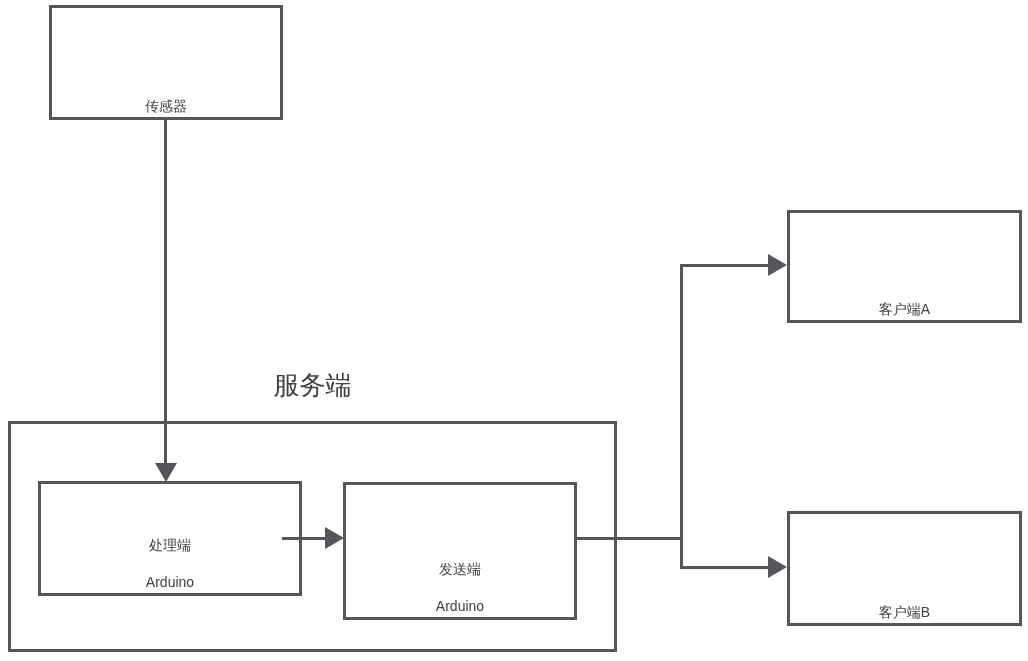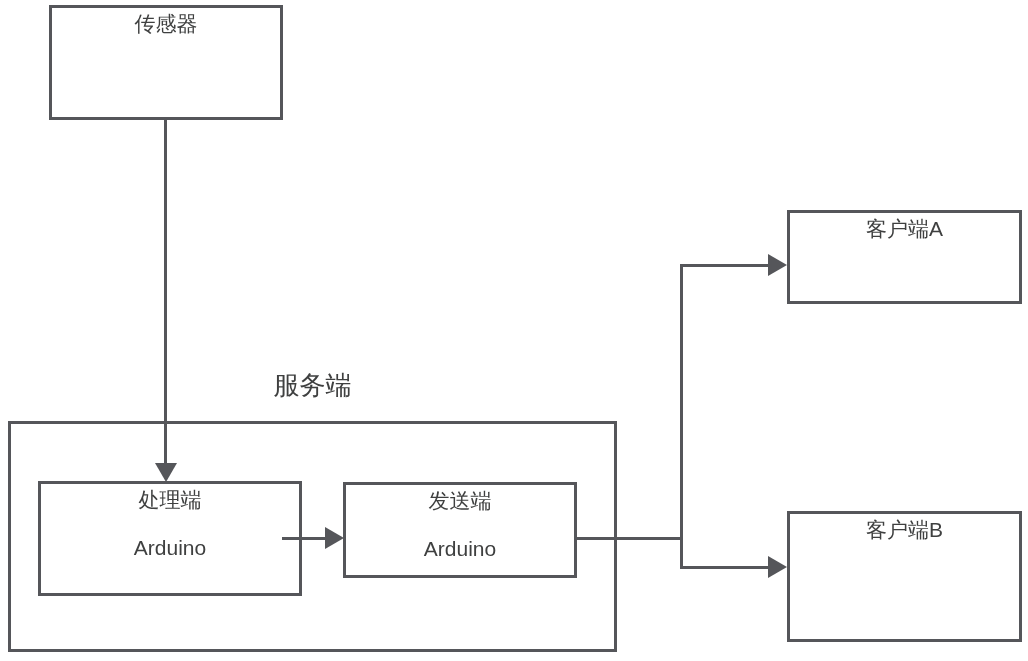--- a/index.html
+++ b/index.html
@@ -17,22 +17,22 @@
     overflow: hidden;
   }
   .node {
     position: absolute;
     box-sizing: border-box;
     border: 3px solid var(--color-line, #55565a);
     background: #ffffff;
     display: flex;
     flex-direction: column;
     align-items: center;
-    justify-content: flex-start;
-    font-size: 21px;
+    justify-content: flex-end;
+    font-size: 14px;
     line-height: 1.5;
     text-align: center;
     gap: 16px;
   }
   .group-box {
     position: absolute;
     box-sizing: border-box;
     border: 3px solid var(--color-line, #55565a);
     background: transparent;
   }
@@ -60,23 +60,23 @@
     border-top: 11px solid transparent;
     border-bottom: 11px solid transparent;
     border-left: 19px solid var(--color-line, #55565a);
   }
 
   
   #sensor    { left: 49px;  top: 5px;   width: 234px; height: 115px; }
   #server    { left: 8px;   top: 421px; width: 609px; height: 231px; }
   #server-label { left: 8px; top: 369px; width: 609px; }
   #processor { left: 38px;  top: 481px; width: 264px; height: 115px; }
-  #sender    { left: 343px; top: 482px; width: 234px; height: 96px; }
-  #client-a  { left: 787px; top: 210px; width: 235px; height: 94px; }
-  #client-b  { left: 787px; top: 511px; width: 235px; height: 131px; }
+  #sender    { left: 343px; top: 482px; width: 234px; height: 138px; }
+  #client-a  { left: 787px; top: 210px; width: 235px; height: 113px; }
+  #client-b  { left: 787px; top: 511px; width: 235px; height: 115px; }
 
   
   #edge-sensor-v        { left: 164px; top: 120px; width: 3px;  height: 343px; }
   #arrow-processor-down { left: 155px; top: 463px; }
   #edge-proc-sender     { left: 282px; top: 537px; width: 43px; height: 3px; }
   #arrow-sender-right   { left: 325px; top: 527px; }
   #edge-sender-branch   { left: 577px; top: 537px; width: 106px; height: 3px; }
   #edge-branch-v        { left: 680px; top: 264px; width: 3px;  height: 305px; }
   #edge-branch-a        { left: 682px; top: 264px; width: 87px; height: 3px; }
   #arrow-client-a       { left: 768px; top: 254px; }

